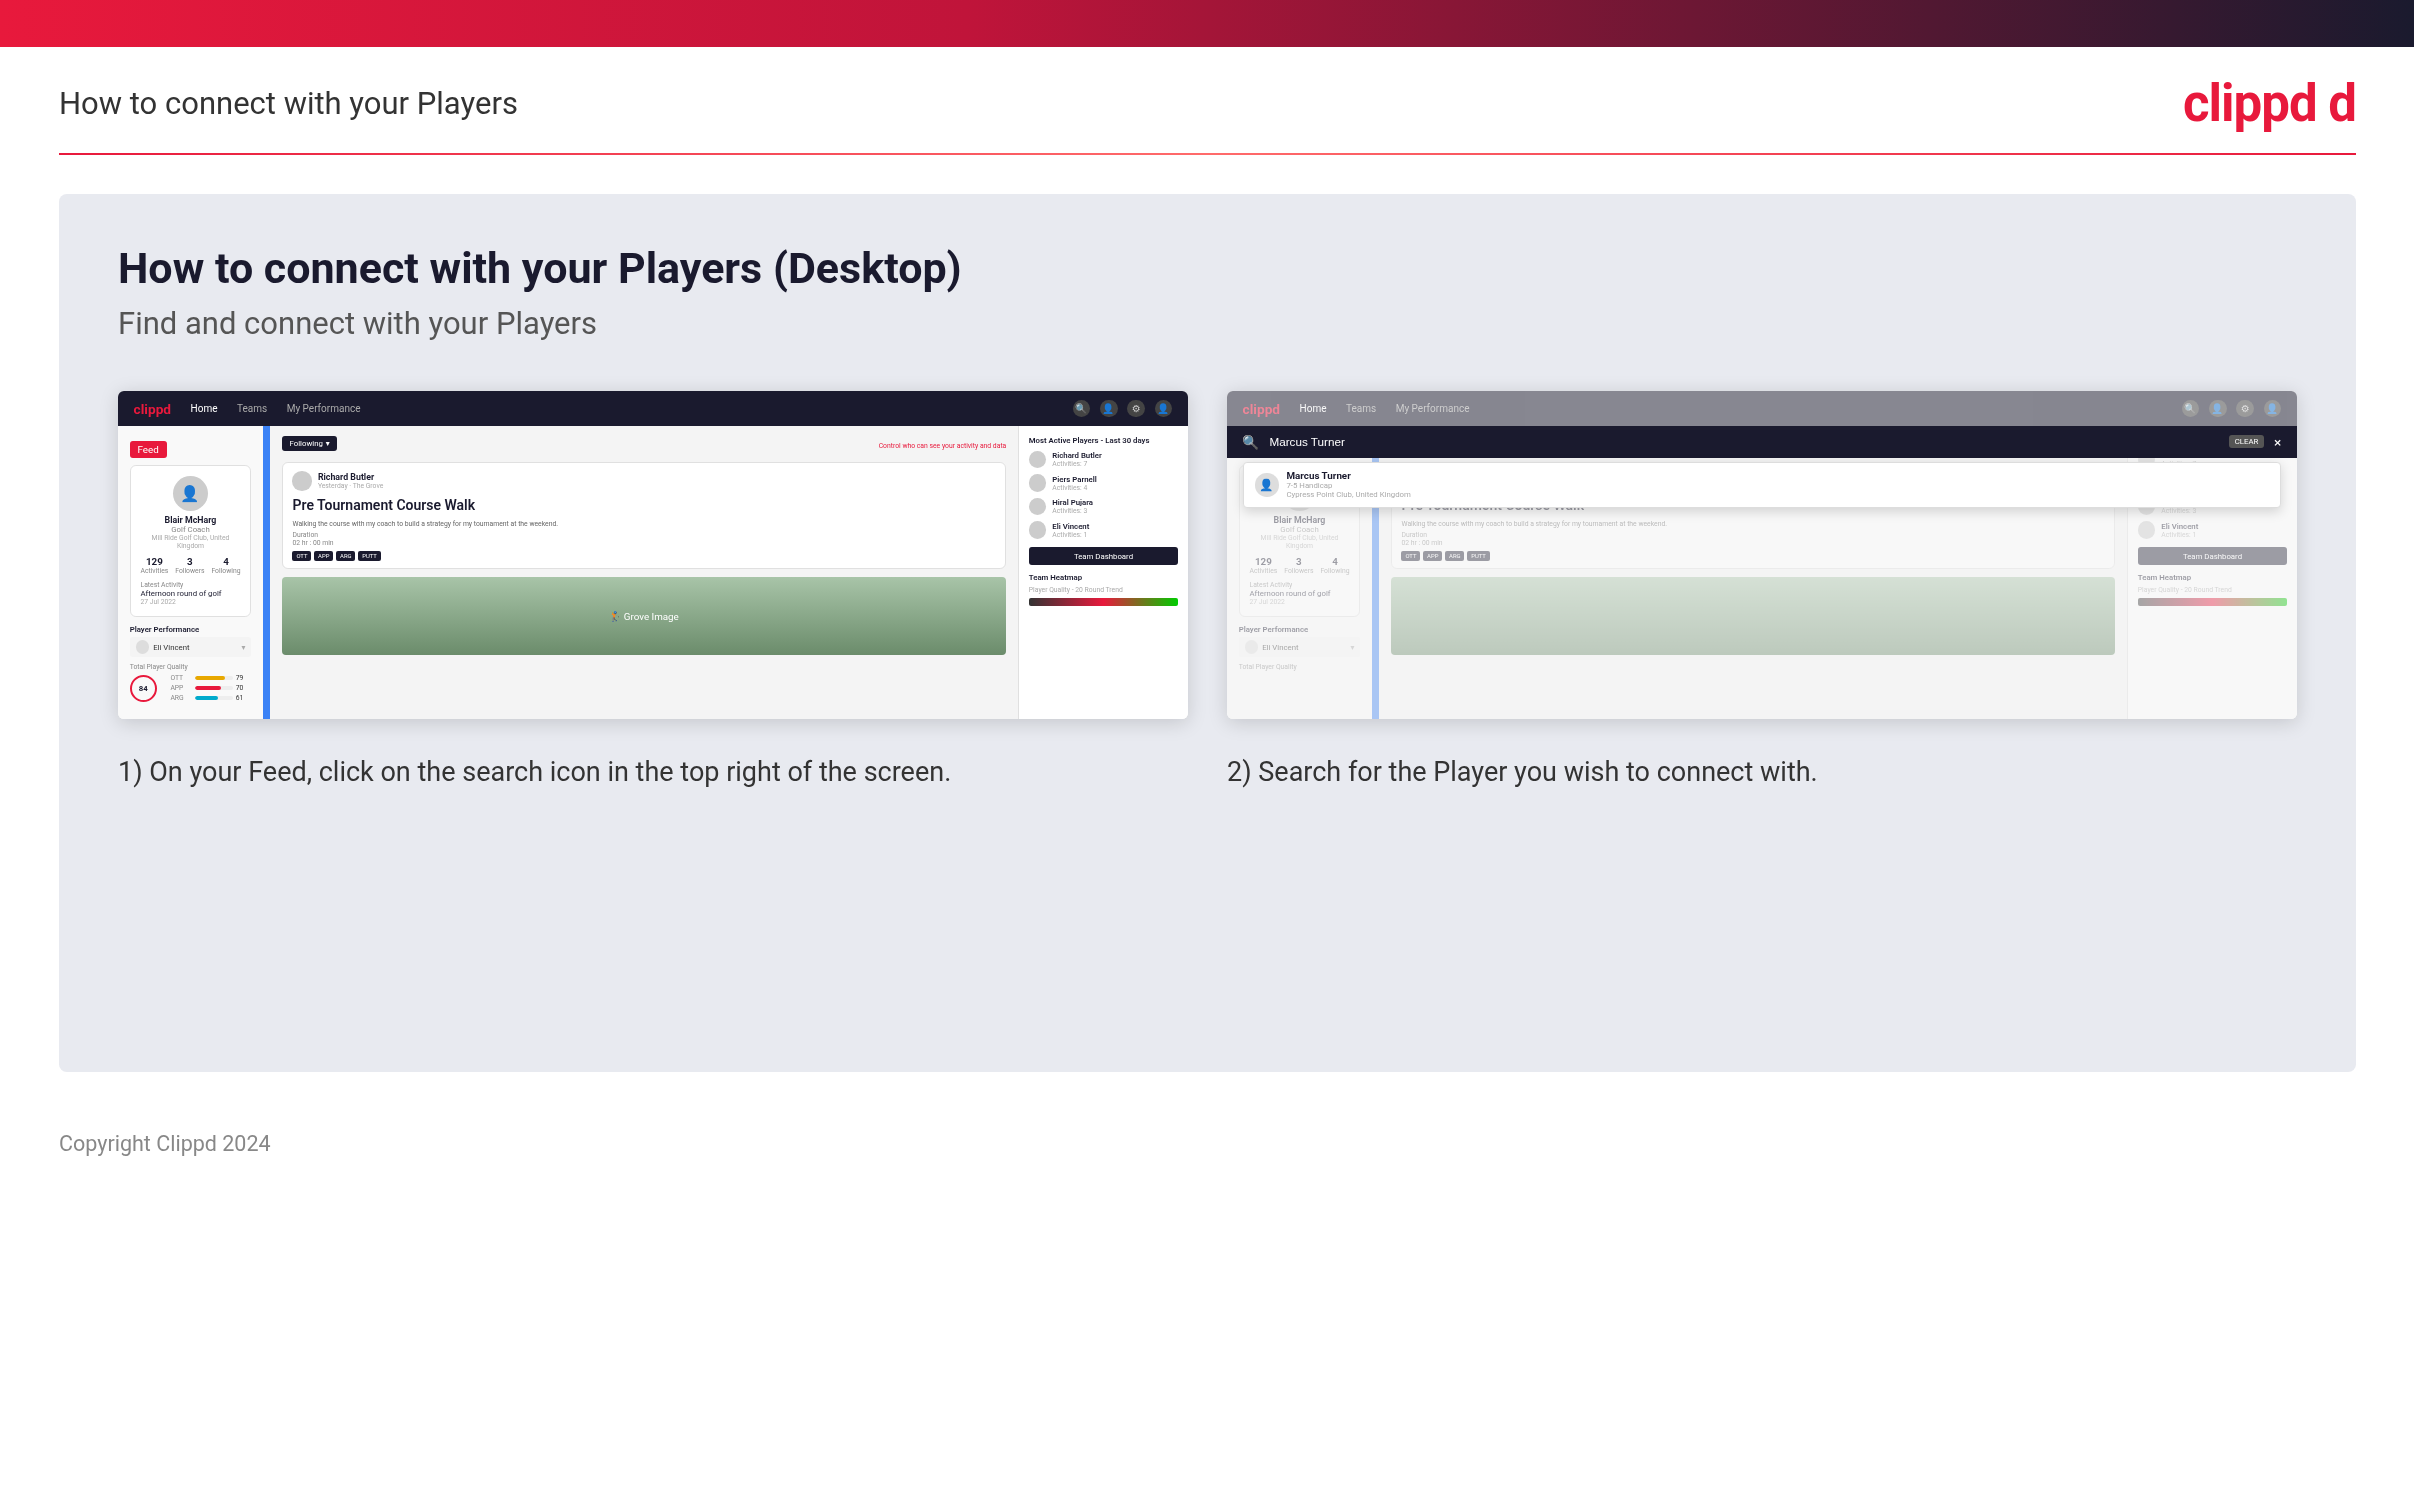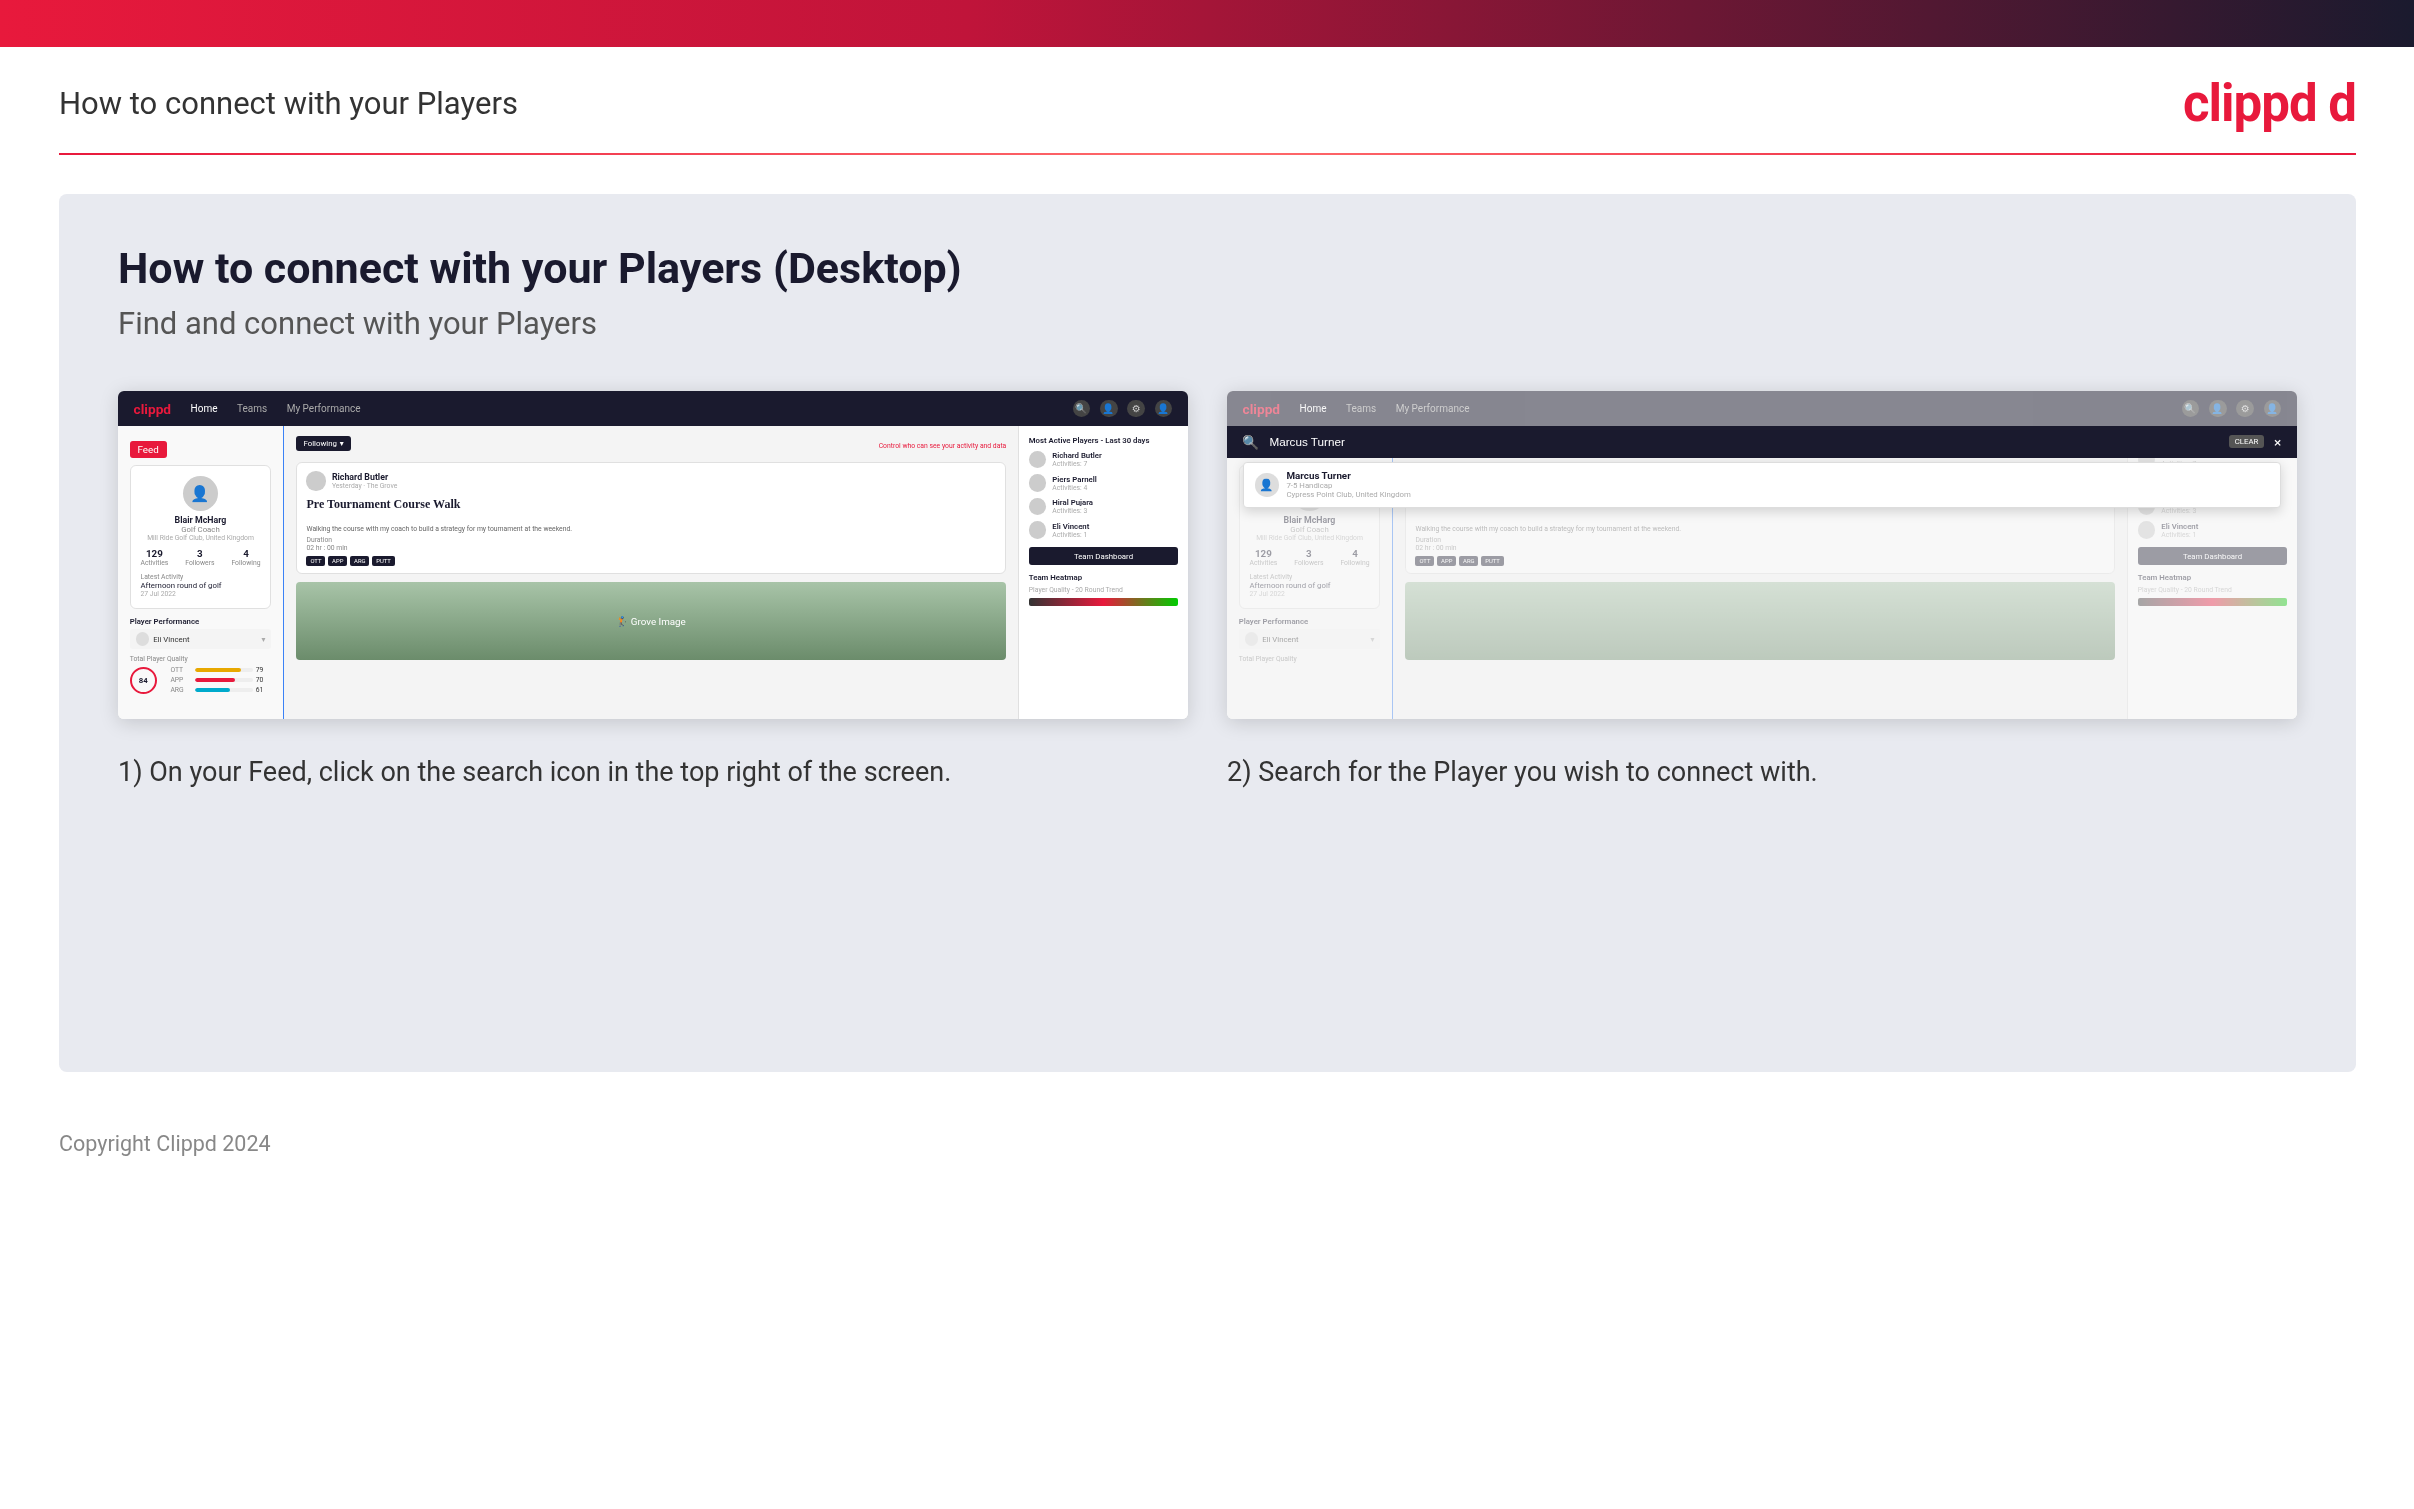--- a/index.html
+++ b/index.html
@@ -133,23 +133,23 @@
     }
 
     
     .app-body {
       display: flex;
       height: 293px;
     }
 
     
     .app-sidebar {
-      width: 166px;
+      width: 152px;
       background: #f9f9f9;
-      border-right: 1px solid #3b82f6;
+      border-right: 7px solid #3b82f6;
       padding: 11.7px;
       flex-shrink: 0;
     }
 
     .app-feed-tab {
       background: #e8193c;
       color: #fff;
       font-size: 9.8px;
       padding: 2.9px 7.8px;
       border-radius: 2.9px;
@@ -338,25 +338,24 @@
     .activity-user-name {
       font-size: 8.8px;
       font-weight: 700;
       color: #1a1a2e;
     }
     .activity-meta {
       font-size: 6.8px;
       color: #aaa;
     }
     .activity-title {
-      font-size: 12px;
+      font-size: 14px;
       font-weight: 600;
       color: #1a1a2e;
-      margin-bottom: 13px;
-      font-family: Liberation Serif, serif;
+      margin-bottom: 7px;
     }
     .activity-desc {
       font-size: 6.8px;
       color: #666;
       margin-bottom: 3px;
     }
     .activity-duration {
       font-size: 6.8px;
       color: #888;
       margin-bottom: 3.9px;

